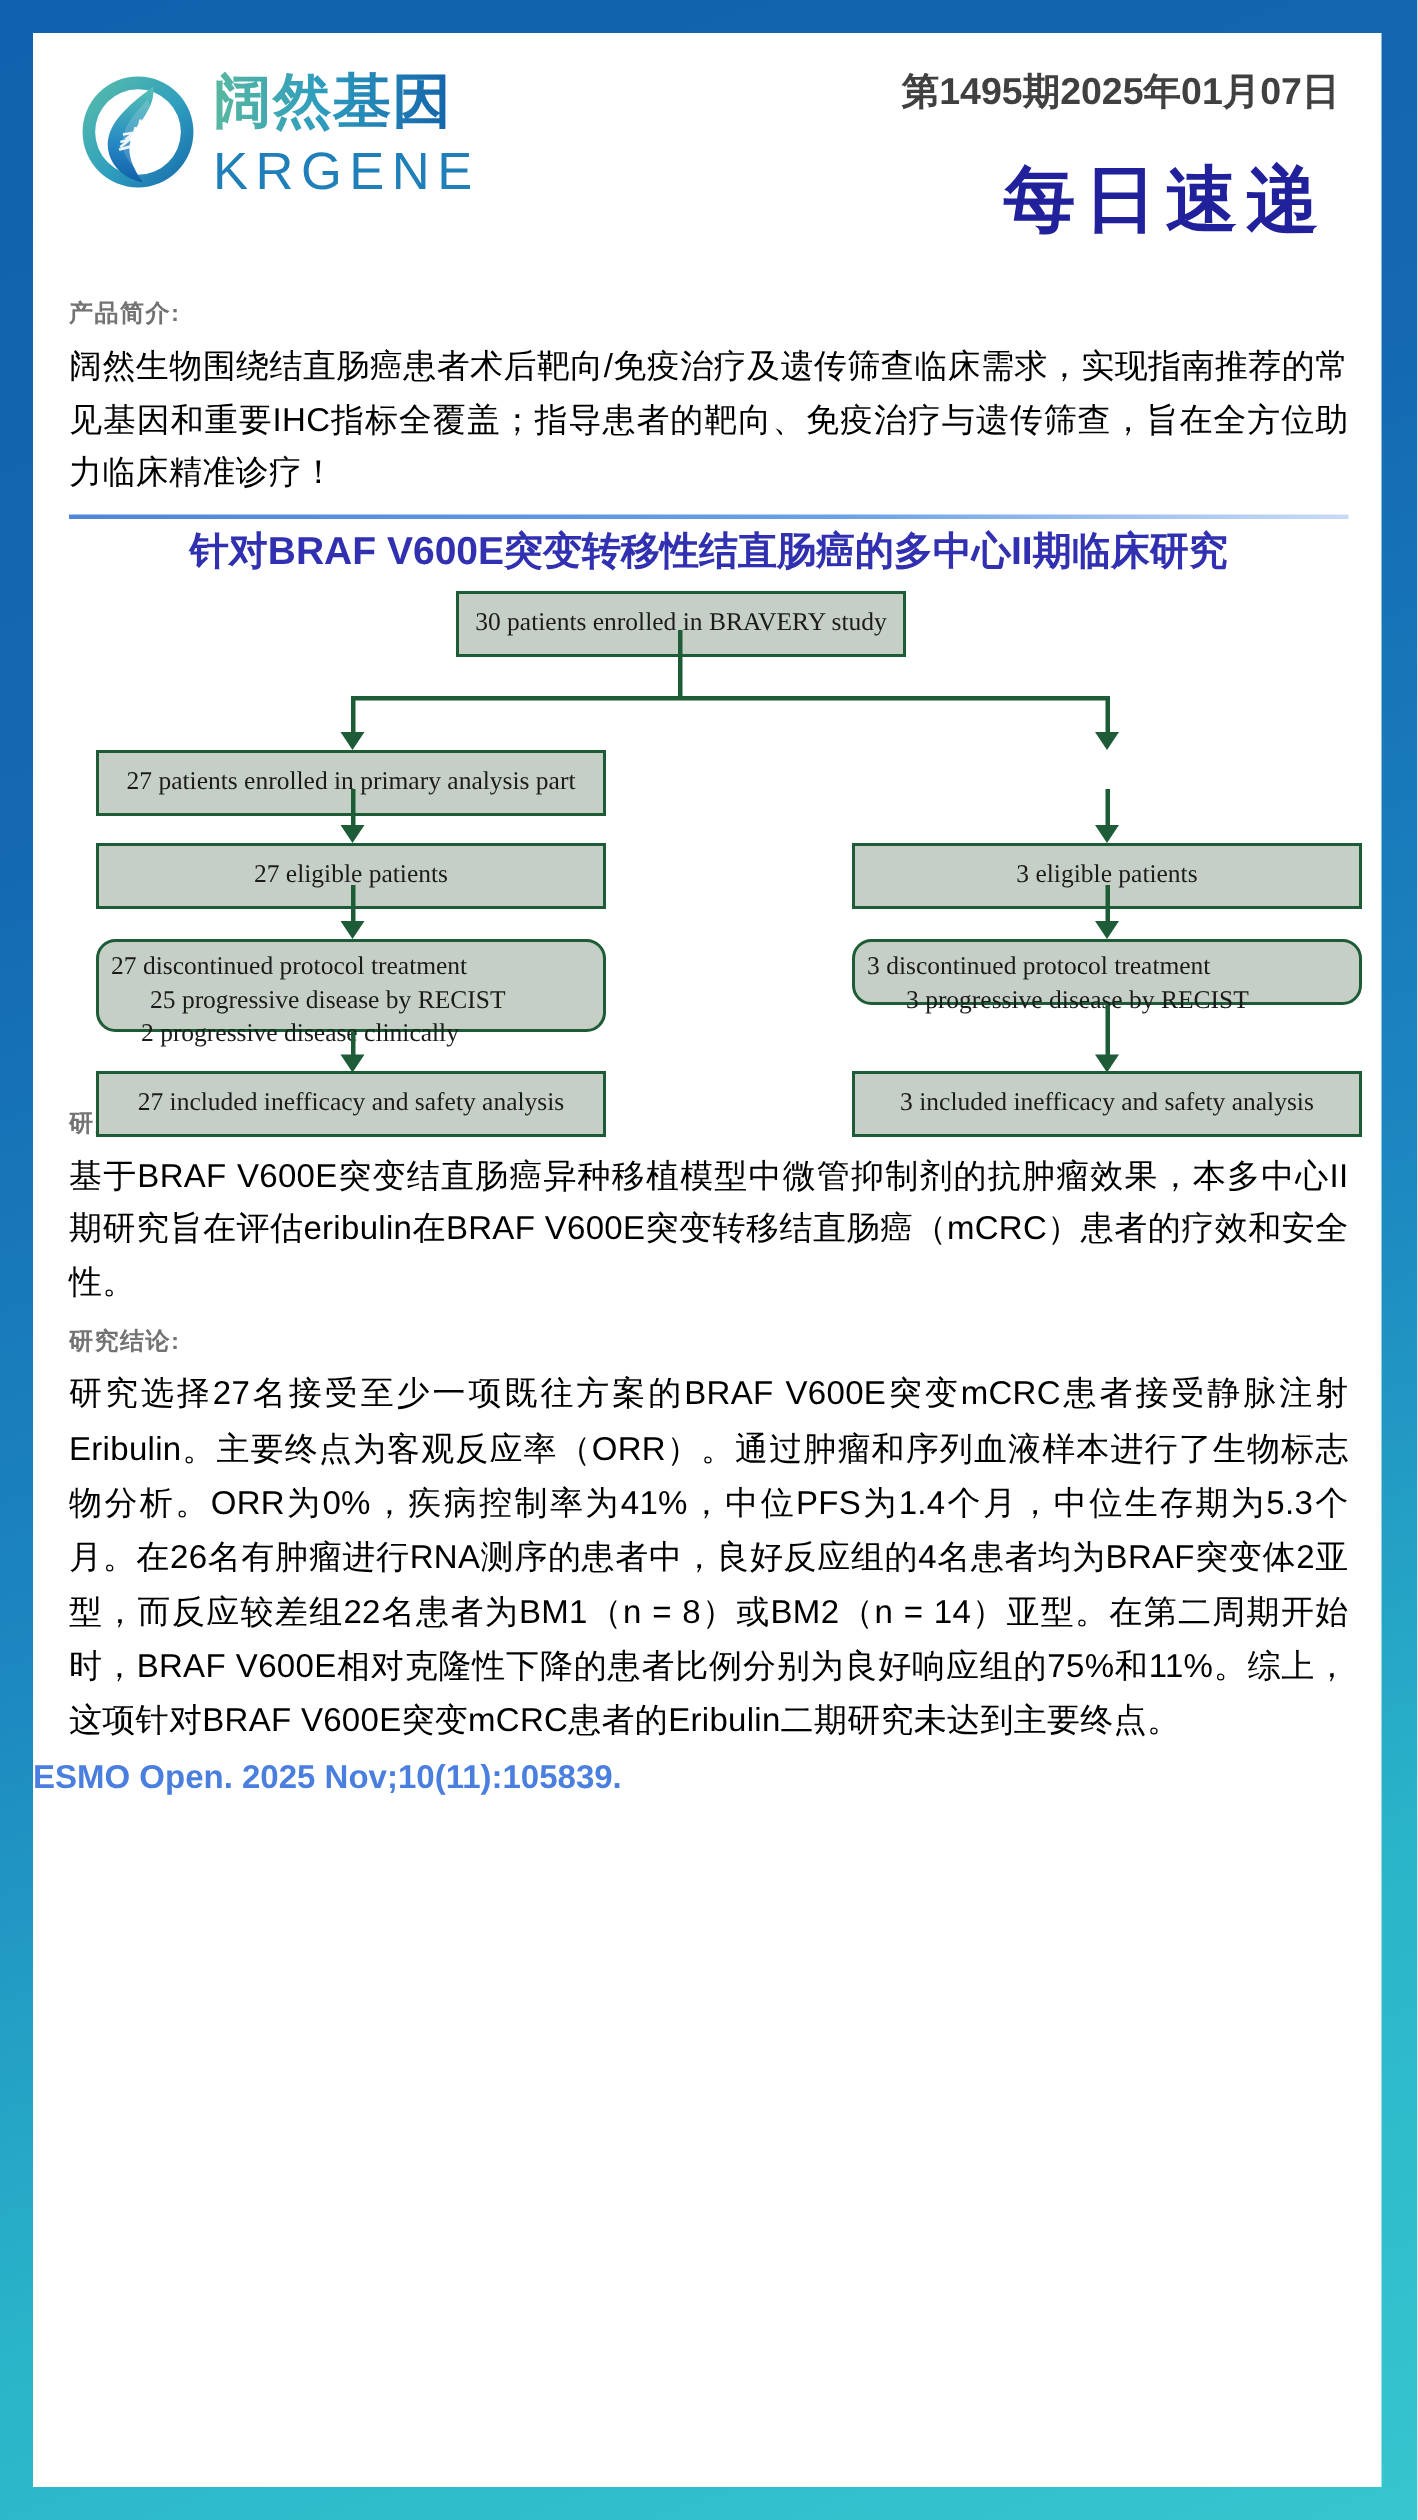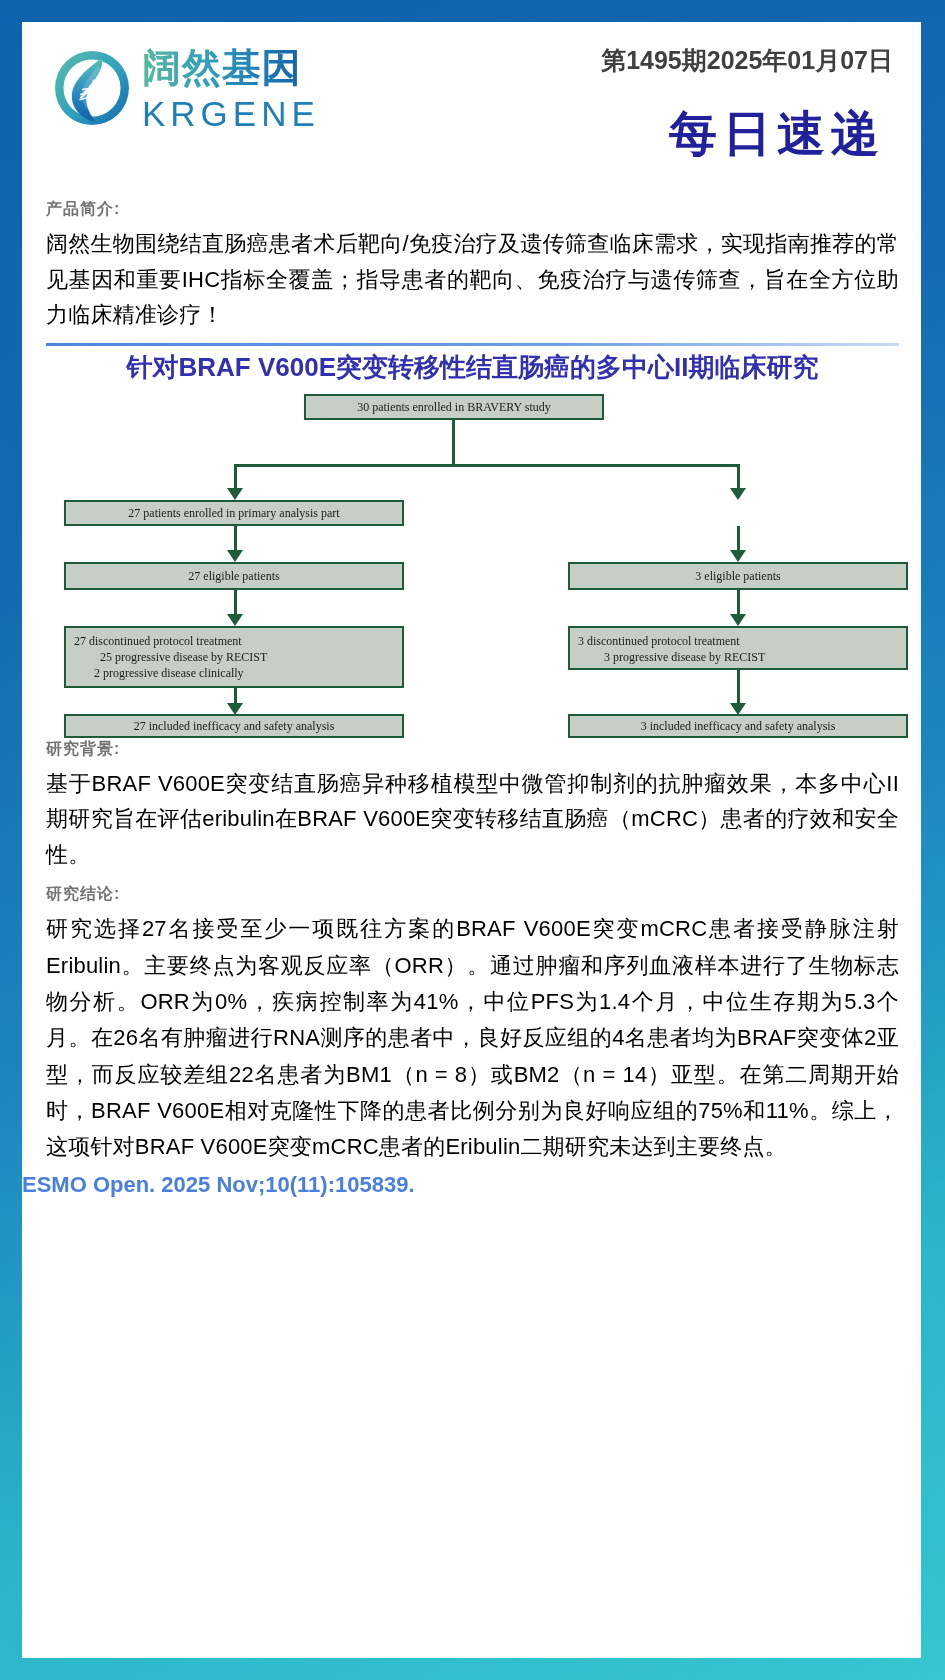--- a/index.html
+++ b/index.html
@@ -118,32 +118,33 @@
     height: 345px;
     margin: 4px 0 4px 0;
   }
   .fbox {
     position: absolute;
     box-sizing: border-box;
     background: #c6cfc6;
     border: 2px solid #1d5c36;
     color: #1b1b1b;
     font-family: "Liberation Serif", "DejaVu Serif", serif;
-    font-size: 12px;
+    font-size: 17px;
     line-height: 1.35;
     display: flex;
     align-items: center;
     justify-content: center;
     text-align: center;
-    padding: 10px 4px;
+    padding: 20px 4px;
   }
   .fbox.left-align {
     justify-content: flex-start;
     text-align: left;
     padding-left: 8px;
+    border-radius: 13px;
   }
   .fbox .ln { display: block; white-space: nowrap; }
   .fbox .ind1 { padding-left: 26px; }
   .fbox .ind2 { padding-left: 20px; }
   .fline {
     position: absolute;
     background: #1d5c36;
   }
   .vline { width: 3px; }
   .hline { height: 3px; }

